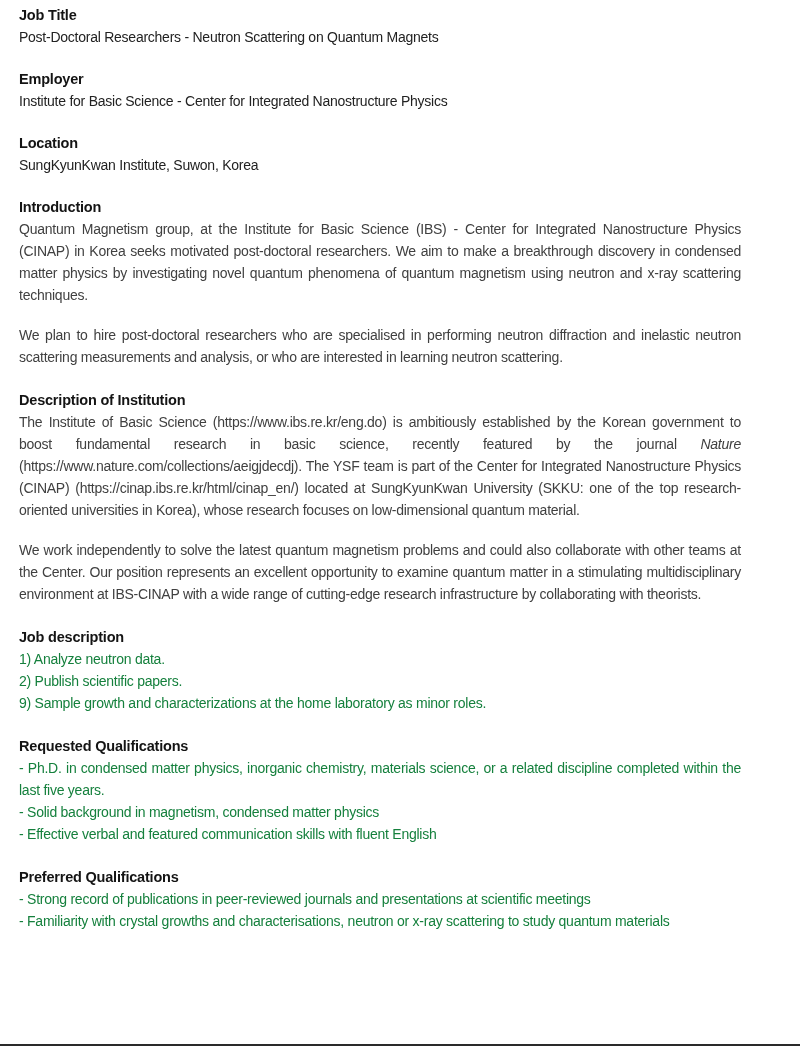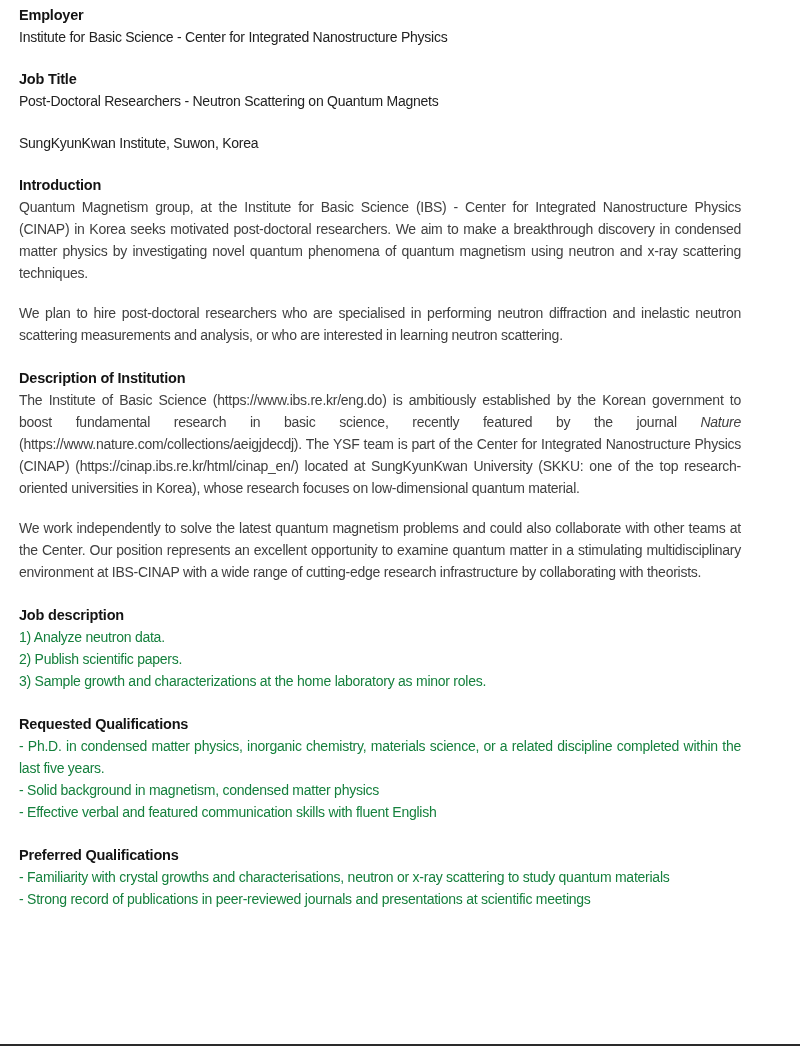--- a/index.html
+++ b/index.html
@@ -70,60 +70,61 @@
       height: 2px;
       background: #2a2a2a;
     }
   </style>
 </head>
 <body>
 
 <div class="doc">
 
   <div class="section compact">
+    <p class="heading">Job Title</p>
+    <p class="line">Post-Doctoral Researchers - Neutron Scattering on Quantum Magnets</p>
+  </div>
+
+  <div class="section compact">
     <p class="heading">Employer</p>
     <p class="line">Institute for Basic Science - Center for Integrated Nanostructure Physics</p>
   </div>
 
   <div class="section compact">
-    <p class="heading">Job Title</p>
-    <p class="line">Post-Doctoral Researchers - Neutron Scattering on Quantum Magnets</p>
-  </div>
-
-  <div class="section compact">
+    <p class="heading">Location</p>
     <p class="line">SungKyunKwan Institute, Suwon, Korea</p>
   </div>
 
   <div class="section">
     <p class="heading">Introduction</p>
     <p class="para">Quantum Magnetism group, at the Institute for Basic Science (IBS) - Center for Integrated Nanostructure Physics (CINAP) in Korea seeks motivated post-doctoral researchers. We aim to make a breakthrough discovery in condensed matter physics by investigating novel quantum phenomena of quantum magnetism using neutron and x-ray scattering techniques.</p>
     <p class="para">We plan to hire post-doctoral researchers who are specialised in performing neutron diffraction and inelastic neutron scattering measurements and analysis, or who are interested in learning neutron scattering.</p>
   </div>
 
   <div class="section">
     <p class="heading">Description of Institution</p>
     <p class="para"><span>The Institute of Basic Science (https://www.ibs.re.kr/eng.do) is ambitiously established by the Korean government to boost fundamental research in basic science, recently featured by the journal </span><em>Nature</em><span> (https://www.nature.com/collections/aeigjdecdj). The YSF team is part of the Center for Integrated Nanostructure Physics (CINAP) (https://cinap.ibs.re.kr/html/cinap_en/) located at SungKyunKwan University (SKKU: one of the top research-oriented universities in Korea), whose research focuses on low-dimensional quantum material.</span></p>
     <p class="para">We work independently to solve the latest quantum magnetism problems and could also collaborate with other teams at the Center. Our position represents an excellent opportunity to examine quantum matter in a stimulating multidisciplinary environment at IBS-CINAP with a wide range of cutting-edge research infrastructure by collaborating with theorists.</p>
   </div>
 
   <div class="section">
     <p class="heading">Job description</p>
     <p class="list-item">1) Analyze neutron data.</p>
     <p class="list-item">2) Publish scientific papers.</p>
-    <p class="list-item">3) Sample growth and characterizations at the home laboratory as minor roles.</p>
+    <p class="list-item">9) Sample growth and characterizations at the home laboratory as minor roles.</p>
   </div>
 
   <div class="section">
     <p class="heading">Requested Qualifications</p>
     <p class="list-item">- Ph.D. in condensed matter physics, inorganic chemistry, materials science, or a related discipline completed within the last five years.</p>
     <p class="list-item">- Solid background in magnetism, condensed matter physics</p>
     <p class="list-item">- Effective verbal and featured communication skills with fluent English</p>
   </div>
 
   <div class="section">
     <p class="heading">Preferred Qualifications</p>
+    <p class="list-item">- Strong record of publications in peer-reviewed journals and presentations at scientific meetings</p>
     <p class="list-item">- Familiarity with crystal growths and characterisations, neutron or x-ray scattering to study quantum materials</p>
-    <p class="list-item">- Strong record of publications in peer-reviewed journals and presentations at scientific meetings</p>
   </div>
 
 </div>
 
 <div class="bottom-rule"></div>
 
 </body></html>

